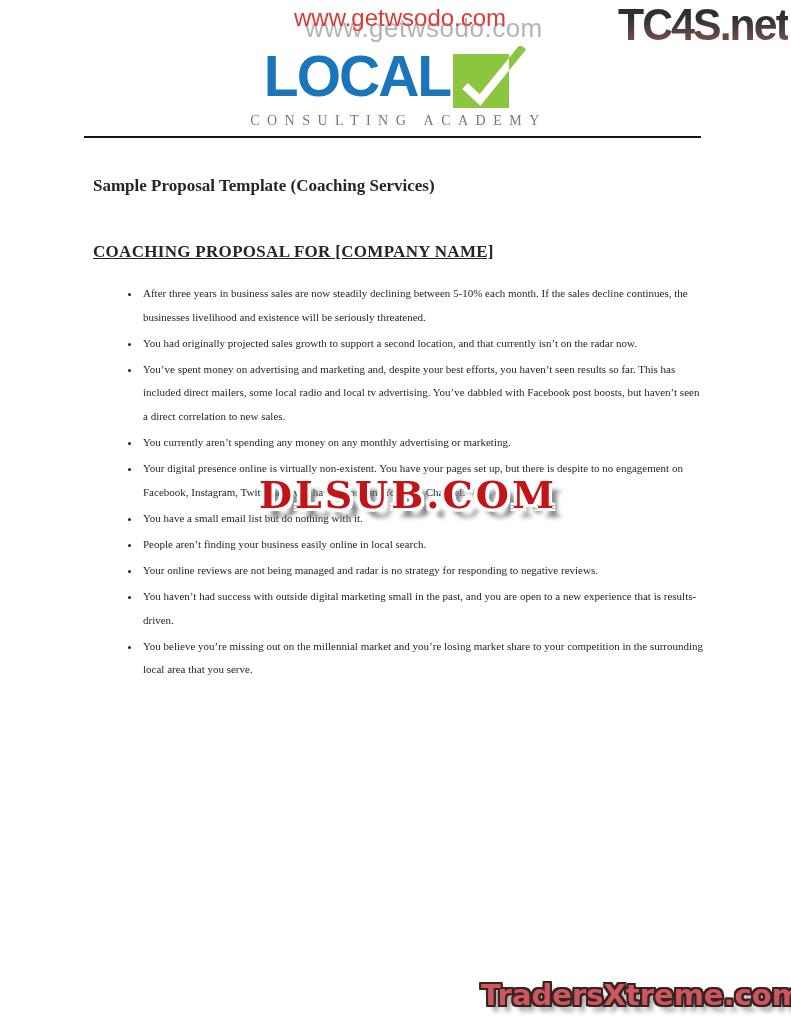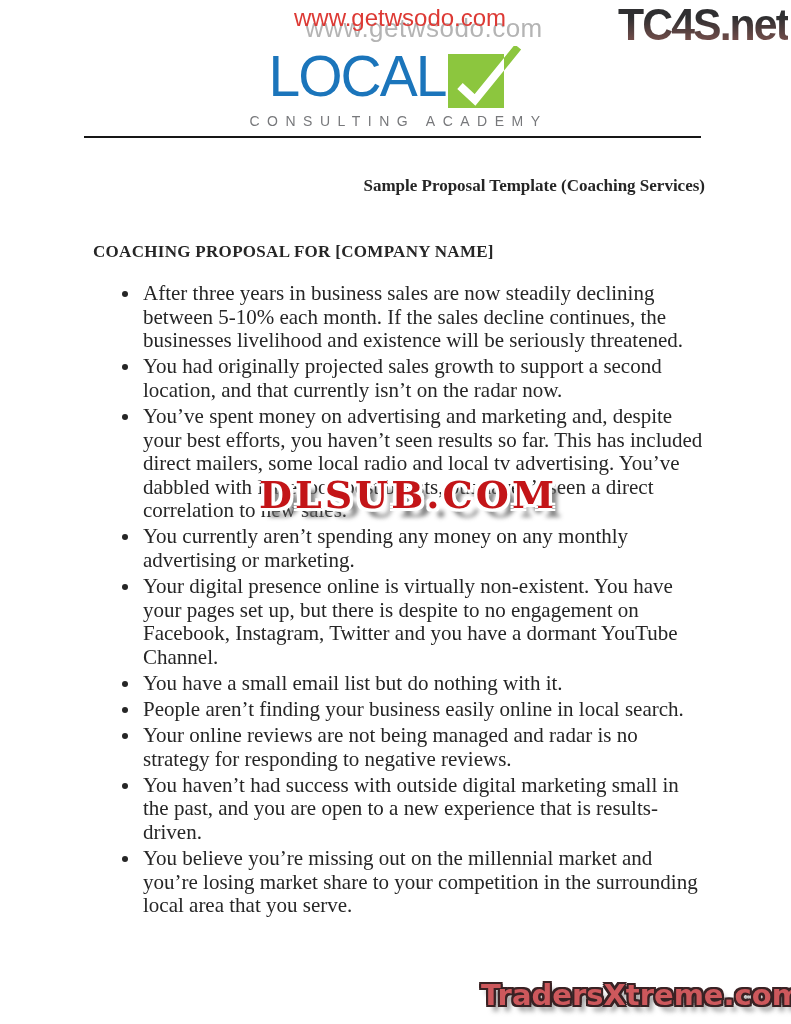--- a/index.html
+++ b/index.html
@@ -25,39 +25,39 @@
     letter-spacing:-2px;transform:scaleX(.95);transform-origin:right top;
     background:linear-gradient(to bottom,#2f2f31 35%,#875752 95%);
     -webkit-background-clip:text;background-clip:text;color:transparent;
     white-space:nowrap;
   }
 
   
   .logo{position:absolute;top:46px;left:0;width:100%;display:flex;flex-direction:column;align-items:center;}
   .logo-row{display:flex;align-items:flex-start;}
   .logo-word{
-    font-family:"Liberation Sans",sans-serif;font-weight:normal;font-size:57px;line-height:60px;
+    font-family:"Liberation Sans",sans-serif;font-weight:bold;font-size:57px;line-height:60px;
     color:#1b75bb;letter-spacing:-2px;
   }
   .logo-check{margin-left:3px;margin-top:0;}
   .logo-check svg{display:block;}
   .logo-sub{
-    font-family:Liberation Sans, sans-serif;font-size:14px;color:#77787b;
+    font-family:Liberation Serif, serif;font-size:14px;color:#77787b;
     letter-spacing:7.5px;margin-top:3px;margin-left:6px;white-space:nowrap;
   }
 
   .rule{position:absolute;left:84px;top:136px;width:617px;height:2px;background:#161616;}
 
   
   .content{position:absolute;left:93px;top:168px;width:612px;color:#262626;}
-  .doc-title{margin:8px 0 0;text-align:right;font-weight:bold;font-size:17px;}
+  .doc-title{margin:8px 0 0;text-align:left;font-weight:bold;font-size:17px;}
   .doc-subtitle{margin:21px 0 0;text-align:center;font-size:17px;}
-  .doc-h1{margin:46px 0 0;font-weight:bold;font-size:17px;letter-spacing:.3px;}
+  .doc-h1{margin:46px 0 0;font-weight:bold;font-size:17px;letter-spacing:.3px;text-decoration:underline;}
   .doc-h2{margin:15px 0 0;font-weight:bold;font-size:17px;letter-spacing:.3px;}
-  .bullets{margin:20px 0 0;padding-left:48px;font-size:21px;line-height:23.6px;}
+  .bullets{margin:20px 0 0;padding-left:48px;font-size:11px;line-height:23.6px;}
   .bullets li{margin-bottom:2.5px;padding-left:2px;}
 
   
   .wm-dlsub{
     position:absolute;left:259px;top:473px;
     font-family:"DejaVu Serif",serif;font-weight:bold;font-size:38px;line-height:44px;
     letter-spacing:3px;color:#c31518;white-space:nowrap;
     text-shadow:
       -3px -3px 0 #ffffff, 3px -3px 0 #ffffff, -3px 3px 0 #ffffff, 3px 3px 0 #ffffff,
       -3px 0 0 #ffffff, 3px 0 0 #ffffff, 0 -3px 0 #ffffff, 0 3px 0 #ffffff,

